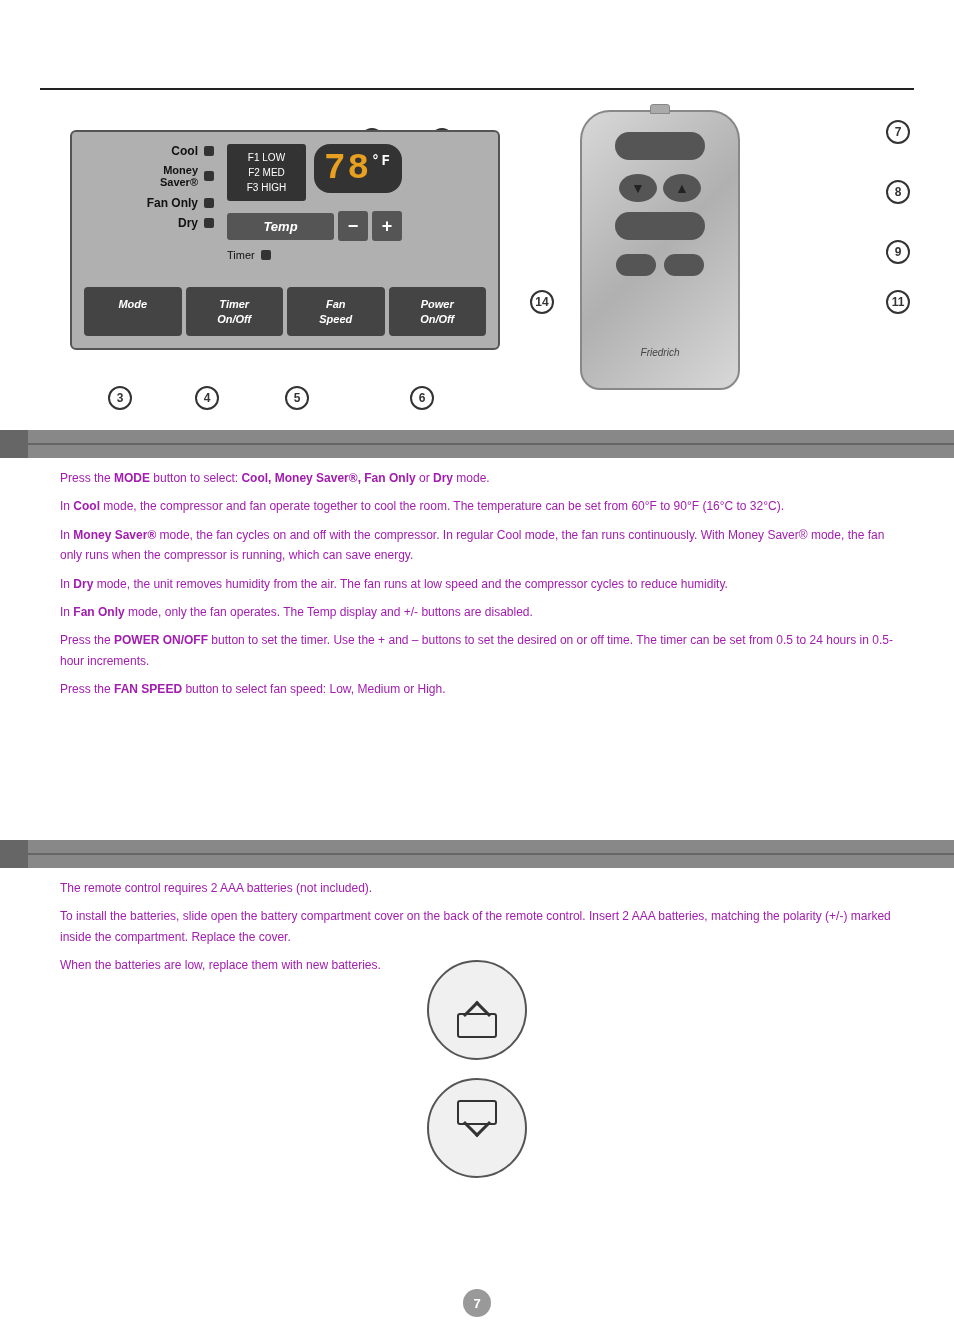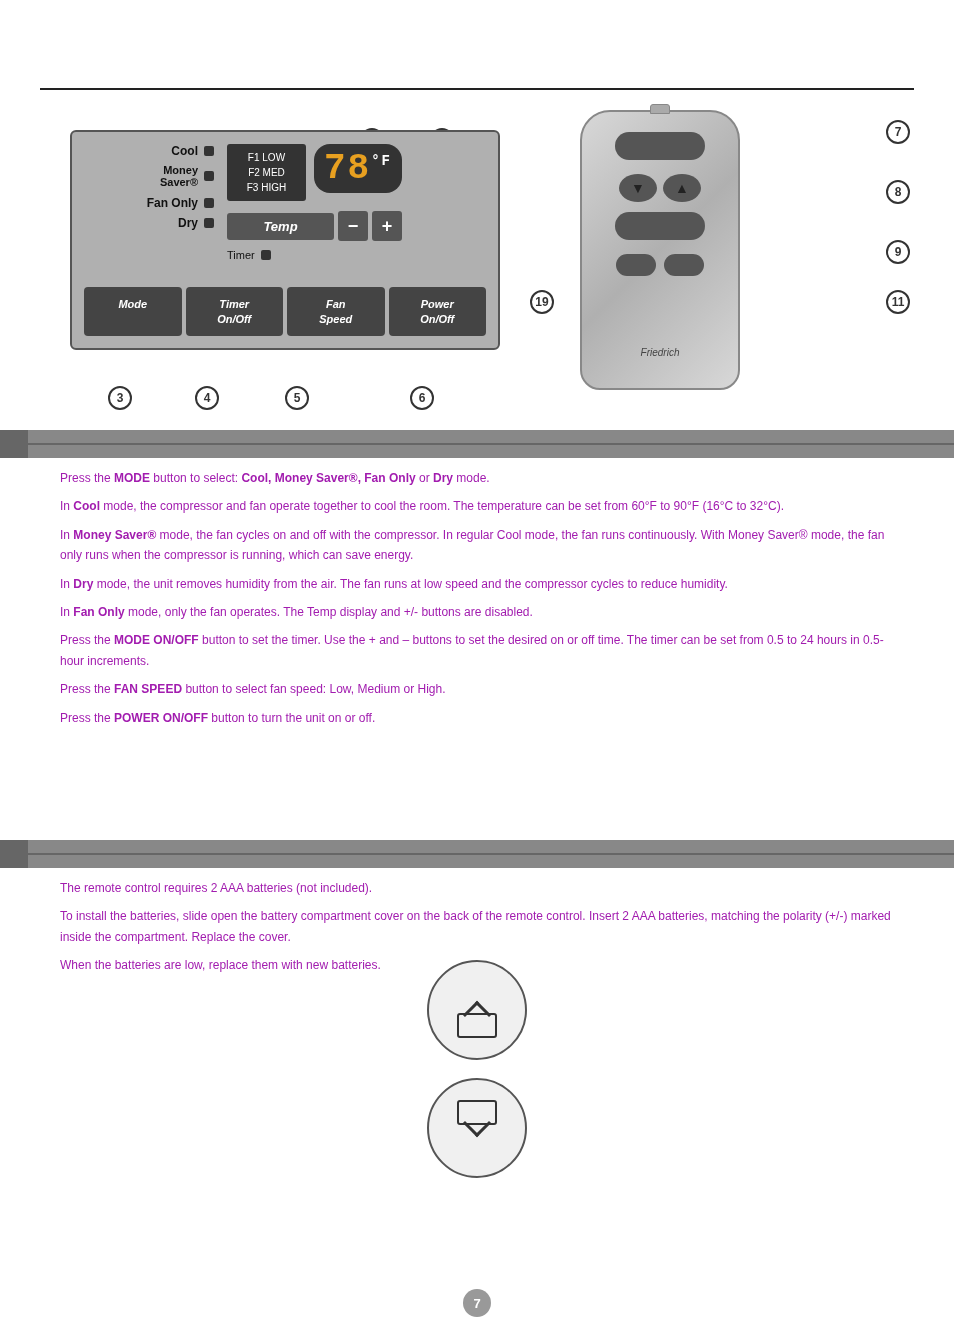--- a/index.html
+++ b/index.html
@@ -384,39 +384,38 @@
       <div class="remote-btn-small"></div>
     </div>
 
     <div class="remote-brand">Friedrich</div>
   </div>
 
   <div class="callout-circle" style="top:20px; right:20px;">7</div>
   <div class="callout-circle" style="top:80px; right:20px;">8</div>
   <div class="callout-circle" style="top:140px; right:20px;">9</div>
 
-  <div class="callout-circle" style="top:190px; left:-20px;">19</div>
+  <div class="callout-circle" style="top:190px; left:-20px;">14</div>
 
   <div class="callout-circle" style="top:190px; right:20px;">11</div>
 </div>
 
 <div style="position:absolute; top:430px; left:0; right:0; height:28px; background:#888; display:flex; align-items:center;">
   <div style="width:28px; height:28px; background:#666; display:flex; align-items:center; justify-content:center;"></div>
   <div style="height:2px; flex:1; background:#666;"></div>
 </div>
 
 <div style="position:absolute; top:468px; left:60px; right:60px;">
   <p class="body-text">Press the <span class="bold">MODE</span> button to select: <span class="bold">Cool, Money Saver®, Fan Only</span> or <span class="bold">Dry</span> mode.</p>
   <p class="body-text">In <span class="bold">Cool</span> mode, the compressor and fan operate together to cool the room. The temperature can be set from 60°F to 90°F (16°C to 32°C).</p>
   <p class="body-text">In <span class="bold">Money Saver®</span> mode, the fan cycles on and off with the compressor. In regular Cool mode, the fan runs continuously. With Money Saver® mode, the fan only runs when the compressor is running, which can save energy.</p>
   <p class="body-text">In <span class="bold">Dry</span> mode, the unit removes humidity from the air. The fan runs at low speed and the compressor cycles to reduce humidity.</p>
   <p class="body-text">In <span class="bold">Fan Only</span> mode, only the fan operates. The Temp display and +/- buttons are disabled.</p>
-  <p class="body-text">Press the <span class="bold">MODE ON/OFF</span> button to set the timer. Use the + and – buttons to set the desired on or off time. The timer can be set from 0.5 to 24 hours in 0.5-hour increments.</p>
+  <p class="body-text">Press the <span class="bold">POWER ON/OFF</span> button to set the timer. Use the + and – buttons to set the desired on or off time. The timer can be set from 0.5 to 24 hours in 0.5-hour increments.</p>
   <p class="body-text">Press the <span class="bold">FAN SPEED</span> button to select fan speed: Low, Medium or High.</p>
-  <p class="body-text">Press the <span class="bold">POWER ON/OFF</span> button to turn the unit on or off.</p>
 </div>
 
 <div style="position:absolute; top:840px; left:0; right:0; height:28px; background:#888; display:flex; align-items:center;">
   <div style="width:28px; height:28px; background:#666;"></div>
   <div style="height:2px; flex:1; background:#666;"></div>
 </div>
 
 <div style="position:absolute; top:878px; left:60px; right:60px;">
   <p class="body-text">The remote control requires 2 AAA batteries (not included).</p>
   <p class="body-text">To install the batteries, slide open the battery compartment cover on the back of the remote control. Insert 2 AAA batteries, matching the polarity (+/-) marked inside the compartment. Replace the cover.</p>

